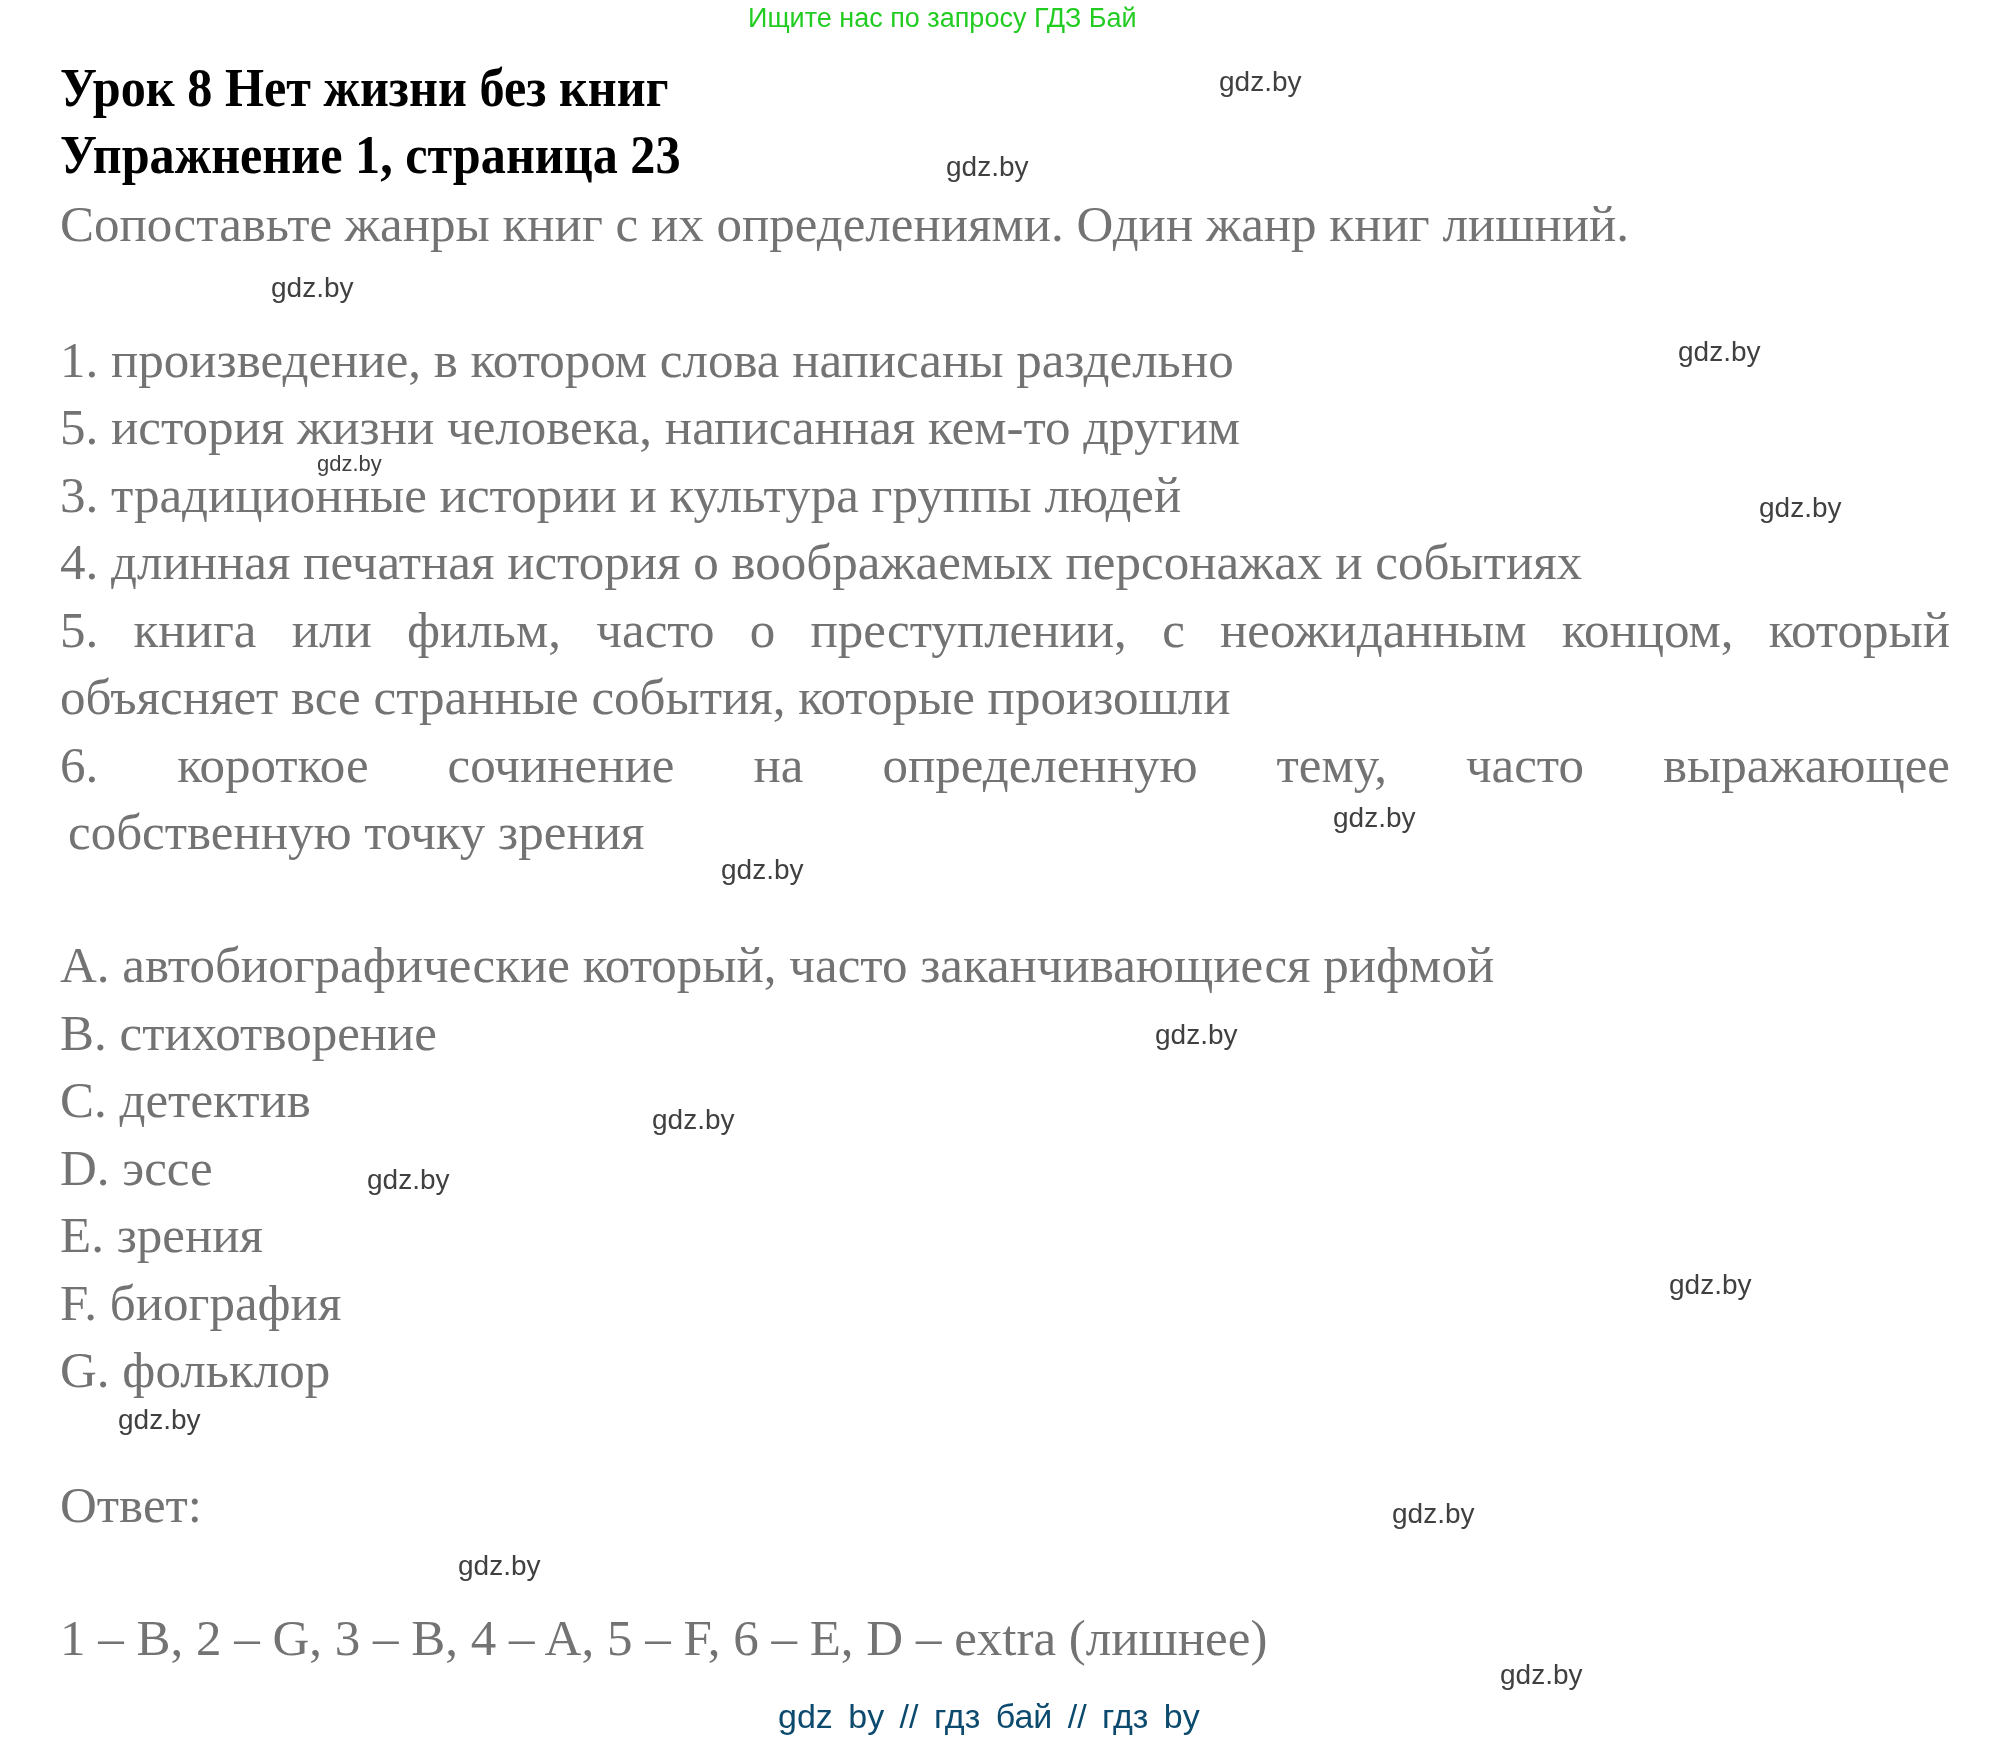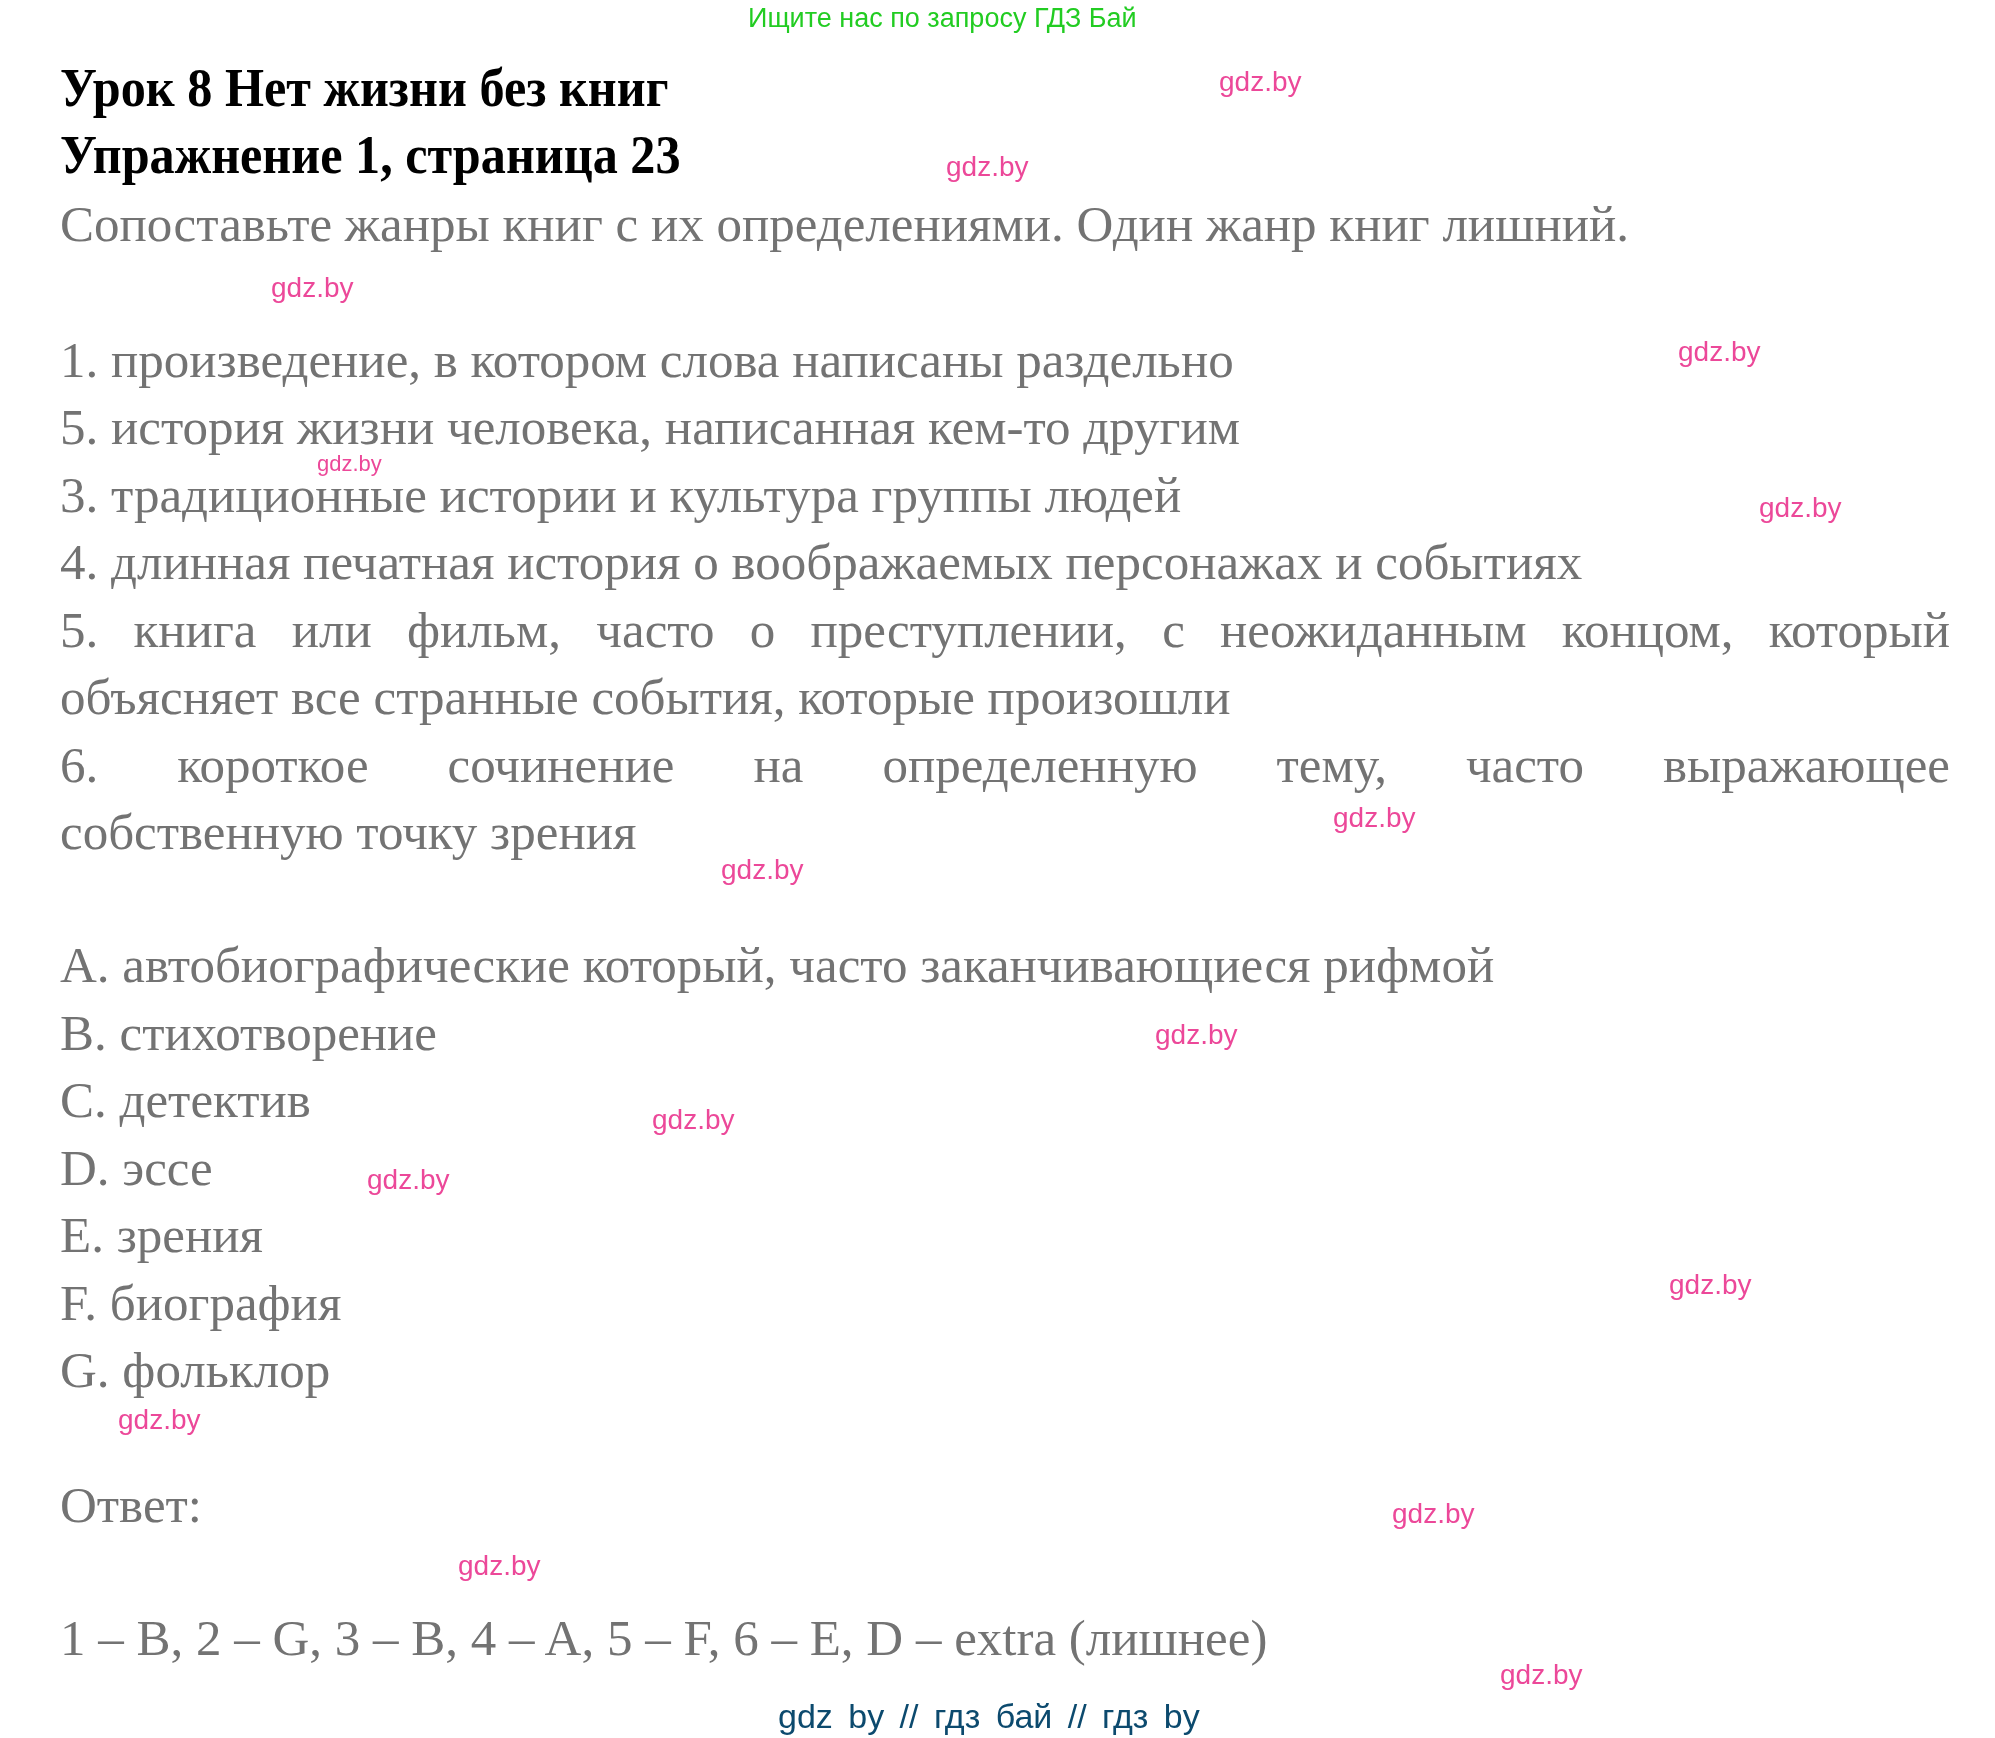--- a/index.html
+++ b/index.html
@@ -2,42 +2,42 @@
 <html><head>
 <meta charset="utf-8">
 <style>
   html, body { margin:0; padding:0; background:#ffffff; }
   body { width:1995px; height:1738px; position:relative; overflow:hidden; }
   .abs { position:absolute; white-space:nowrap; }
   .promo { font-family:"Liberation Sans", sans-serif; font-size:27px; color:#22cc22; line-height:36px; }
   .title { font-family:"Liberation Serif", serif; font-weight:bold; font-size:54px; color:#000; line-height:60px; transform:scaleX(0.93); transform-origin:left top; }
   .body { font-family:"Liberation Serif", serif; font-size:51px; color:#737373; line-height:60px; }
   .justified { width:1890px; text-align:justify; text-align-last:justify; white-space:normal; }
-  .wm { font-family:"Liberation Sans", sans-serif; font-size:28px; color:#ec4899; line-height:32px; }
+  .wm { font-family:"Liberation Sans", sans-serif; font-size:28px; color:#404040; line-height:32px; }
   .wm.small { font-size:22px; line-height:26px; }
   .footer { font-family:"Liberation Sans", sans-serif; font-size:34px; color:#0c4a6e; line-height:40px; word-spacing:6px; }
 </style>
 </head>
 <body>
 
 <div class="abs promo" style="left:748px; top:0px;">Ищите нас по запросу ГДЗ Бай</div>
 
 <div class="abs title" style="left:60px; top:58px;">Урок 8 Нет жизни без книг</div>
 <div class="abs title" style="left:60px; top:125px;">Упражнение 1, страница 23</div>
 
 <div class="abs body" style="left:60px; top:194px;">Сопоставьте жанры книг с их определениями. Один жанр книг лишний.</div>
 
 <div class="abs body" style="left:60px; top:330px;">1. произведение, в котором слова написаны раздельно</div>
 <div class="abs body" style="left:60px; top:397px;">5. история жизни человека, написанная кем-то другим</div>
 <div class="abs body" style="left:60px; top:465px;">3. традиционные истории и культура группы людей</div>
 <div class="abs body" style="left:60px; top:532px;">4. длинная печатная история о воображаемых персонажах и событиях</div>
 <div class="abs body justified" style="left:60px; top:600px; width:1890px;">5. книга или фильм, часто о преступлении, с неожиданным концом, который</div>
 <div class="abs body" style="left:60px; top:667px;">объясняет все странные события, которые произошли</div>
 <div class="abs body justified" style="left:60px; top:735px; width:1890px;">6. короткое сочинение на определенную тему, часто выражающее</div>
-<div class="abs body" style="left:60px; top:802px;">собственную точку зрения</div>
+<div class="abs body" style="left:68px; top:802px;">собственную точку зрения</div>
 
 <div class="abs body" style="left:60px; top:935px;">A. автобиографические который, часто заканчивающиеся рифмой</div>
 <div class="abs body" style="left:60px; top:1003px;">B. стихотворение</div>
 <div class="abs body" style="left:60px; top:1070px;">C. детектив</div>
 <div class="abs body" style="left:60px; top:1138px;">D. эссе</div>
 <div class="abs body" style="left:60px; top:1205px;">E. зрения</div>
 <div class="abs body" style="left:60px; top:1273px;">F. биография</div>
 <div class="abs body" style="left:60px; top:1340px;">G. фольклор</div>
 
 <div class="abs body" style="left:60px; top:1475px;">Ответ:</div>

